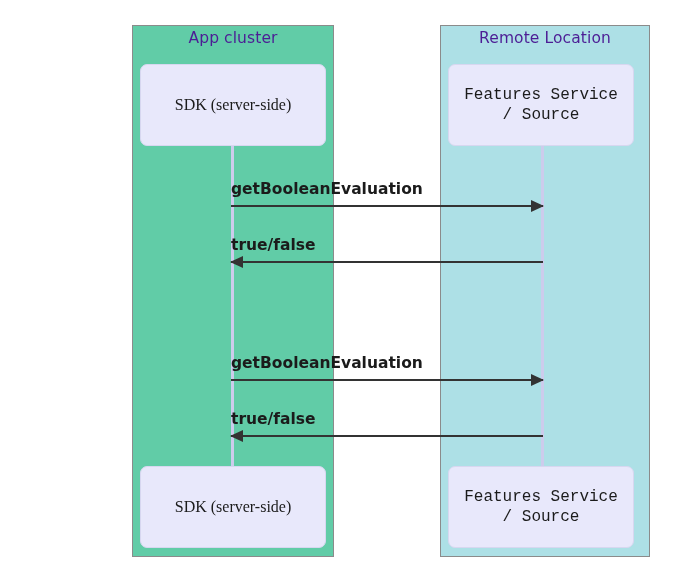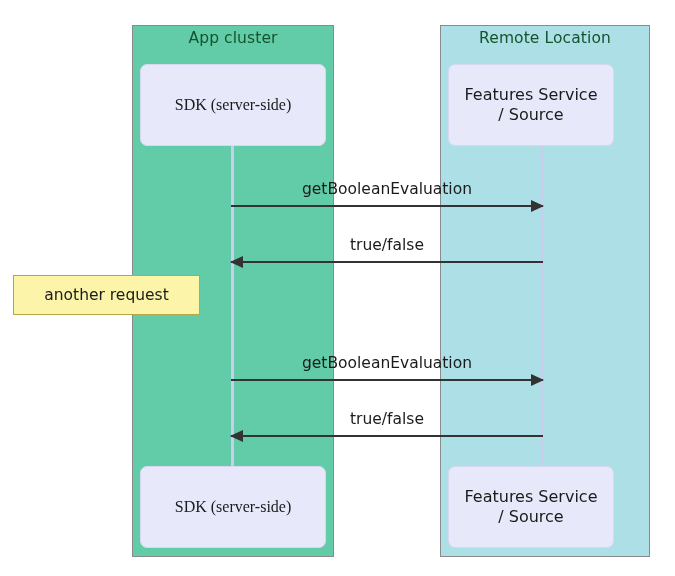--- a/index.html
+++ b/index.html
@@ -38,21 +38,21 @@
     height: 532px;
     background: #ade0e6;
   }
   .group-title {
     position: absolute;
     top: 3px;
     left: 0;
     width: 100%;
     text-align: center;
     font-size: 15.5px;
-    color: #14532d;
+    color: #4c1d95;
     letter-spacing: 0.1px;
     white-space: nowrap;
   }
 
   
   .lifeline {
     position: absolute;
     width: 3px;
     background: #ccccec;
     top: 145px;
@@ -71,21 +71,21 @@
     display: flex;
     align-items: center;
     justify-content: center;
     text-align: center;
     font-size: 16px;
     color: #1b1b1b;
     line-height: 1.28;
     z-index: 3;
   }
   .p-left  { left: 140px; width: 186px; font-family: Liberation Serif, serif; }
-  .p-right { left: 448px; width: 166px; }
+  .p-right { left: 448px; width: 186px; font-family: Liberation Mono, monospace; }
   .p-top    { top: 64px;  height: 82px; }
   .p-bottom { top: 466px; height: 82px; }
 
   
   .message {
     position: absolute;
     left: 231px;
     width: 312px;
     height: 1px;
     z-index: 2;
@@ -111,24 +111,24 @@
     border-left: 13px solid #333333;
   }
   .head-left {
     left: -1px;
     border-right: 13px solid #333333;
   }
   .msg-label {
     position: absolute;
     bottom: 8px;
     width: 100%;
-    text-align: center;
     font-size: 15.5px;
     color: #1b1b1b;
     white-space: nowrap;
+    font-weight: bold;
   }
 
   
   .note {
     position: absolute;
     left: 13px;
     top: 275px;
     width: 187px;
     height: 40px;
     box-sizing: border-box;
@@ -175,23 +175,20 @@
     <div class="msg-line"></div>
     <div class="msg-head head-right"></div>
   </div>
 
   <div class="message" style="top:261px;">
     <div class="msg-label">true/false</div>
     <div class="msg-line"></div>
     <div class="msg-head head-left"></div>
   </div>
 
-  <div class="note">
-    <span>another request</span>
-  </div>
 
   <div class="message" style="top:379px;">
     <div class="msg-label">getBooleanEvaluation</div>
     <div class="msg-line"></div>
     <div class="msg-head head-right"></div>
   </div>
 
   <div class="message" style="top:435px;">
     <div class="msg-label">true/false</div>
     <div class="msg-line"></div>

